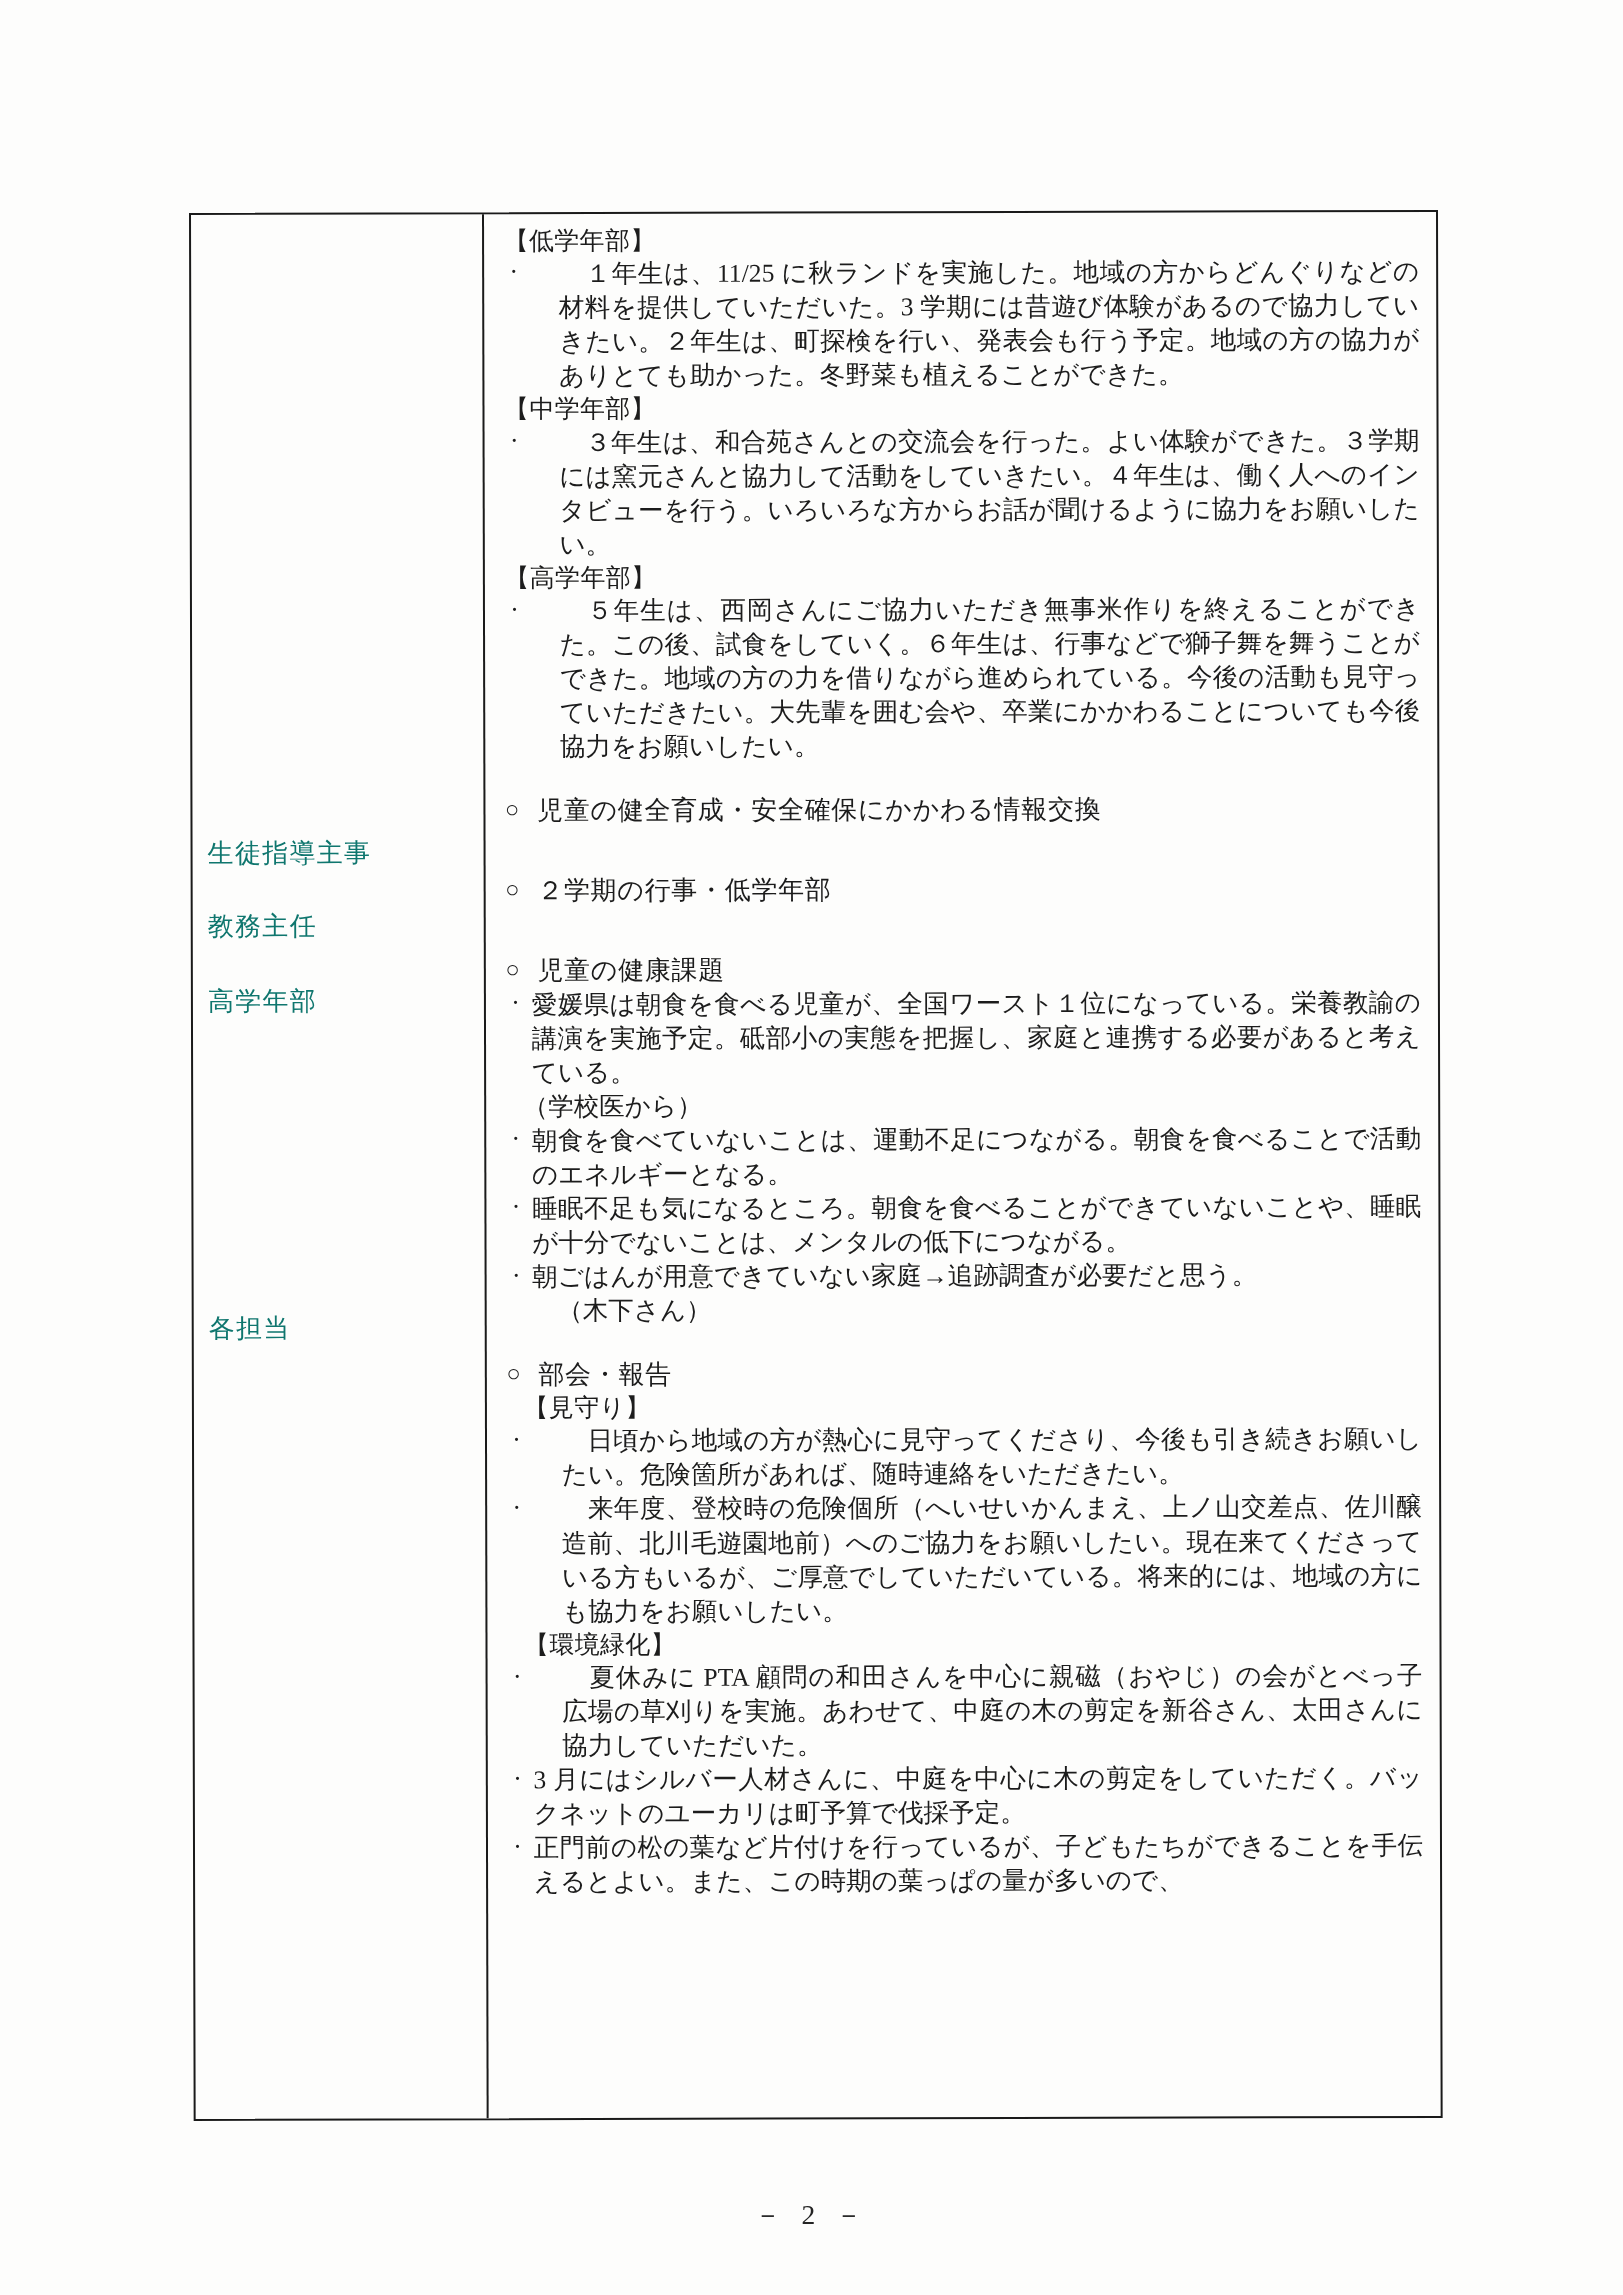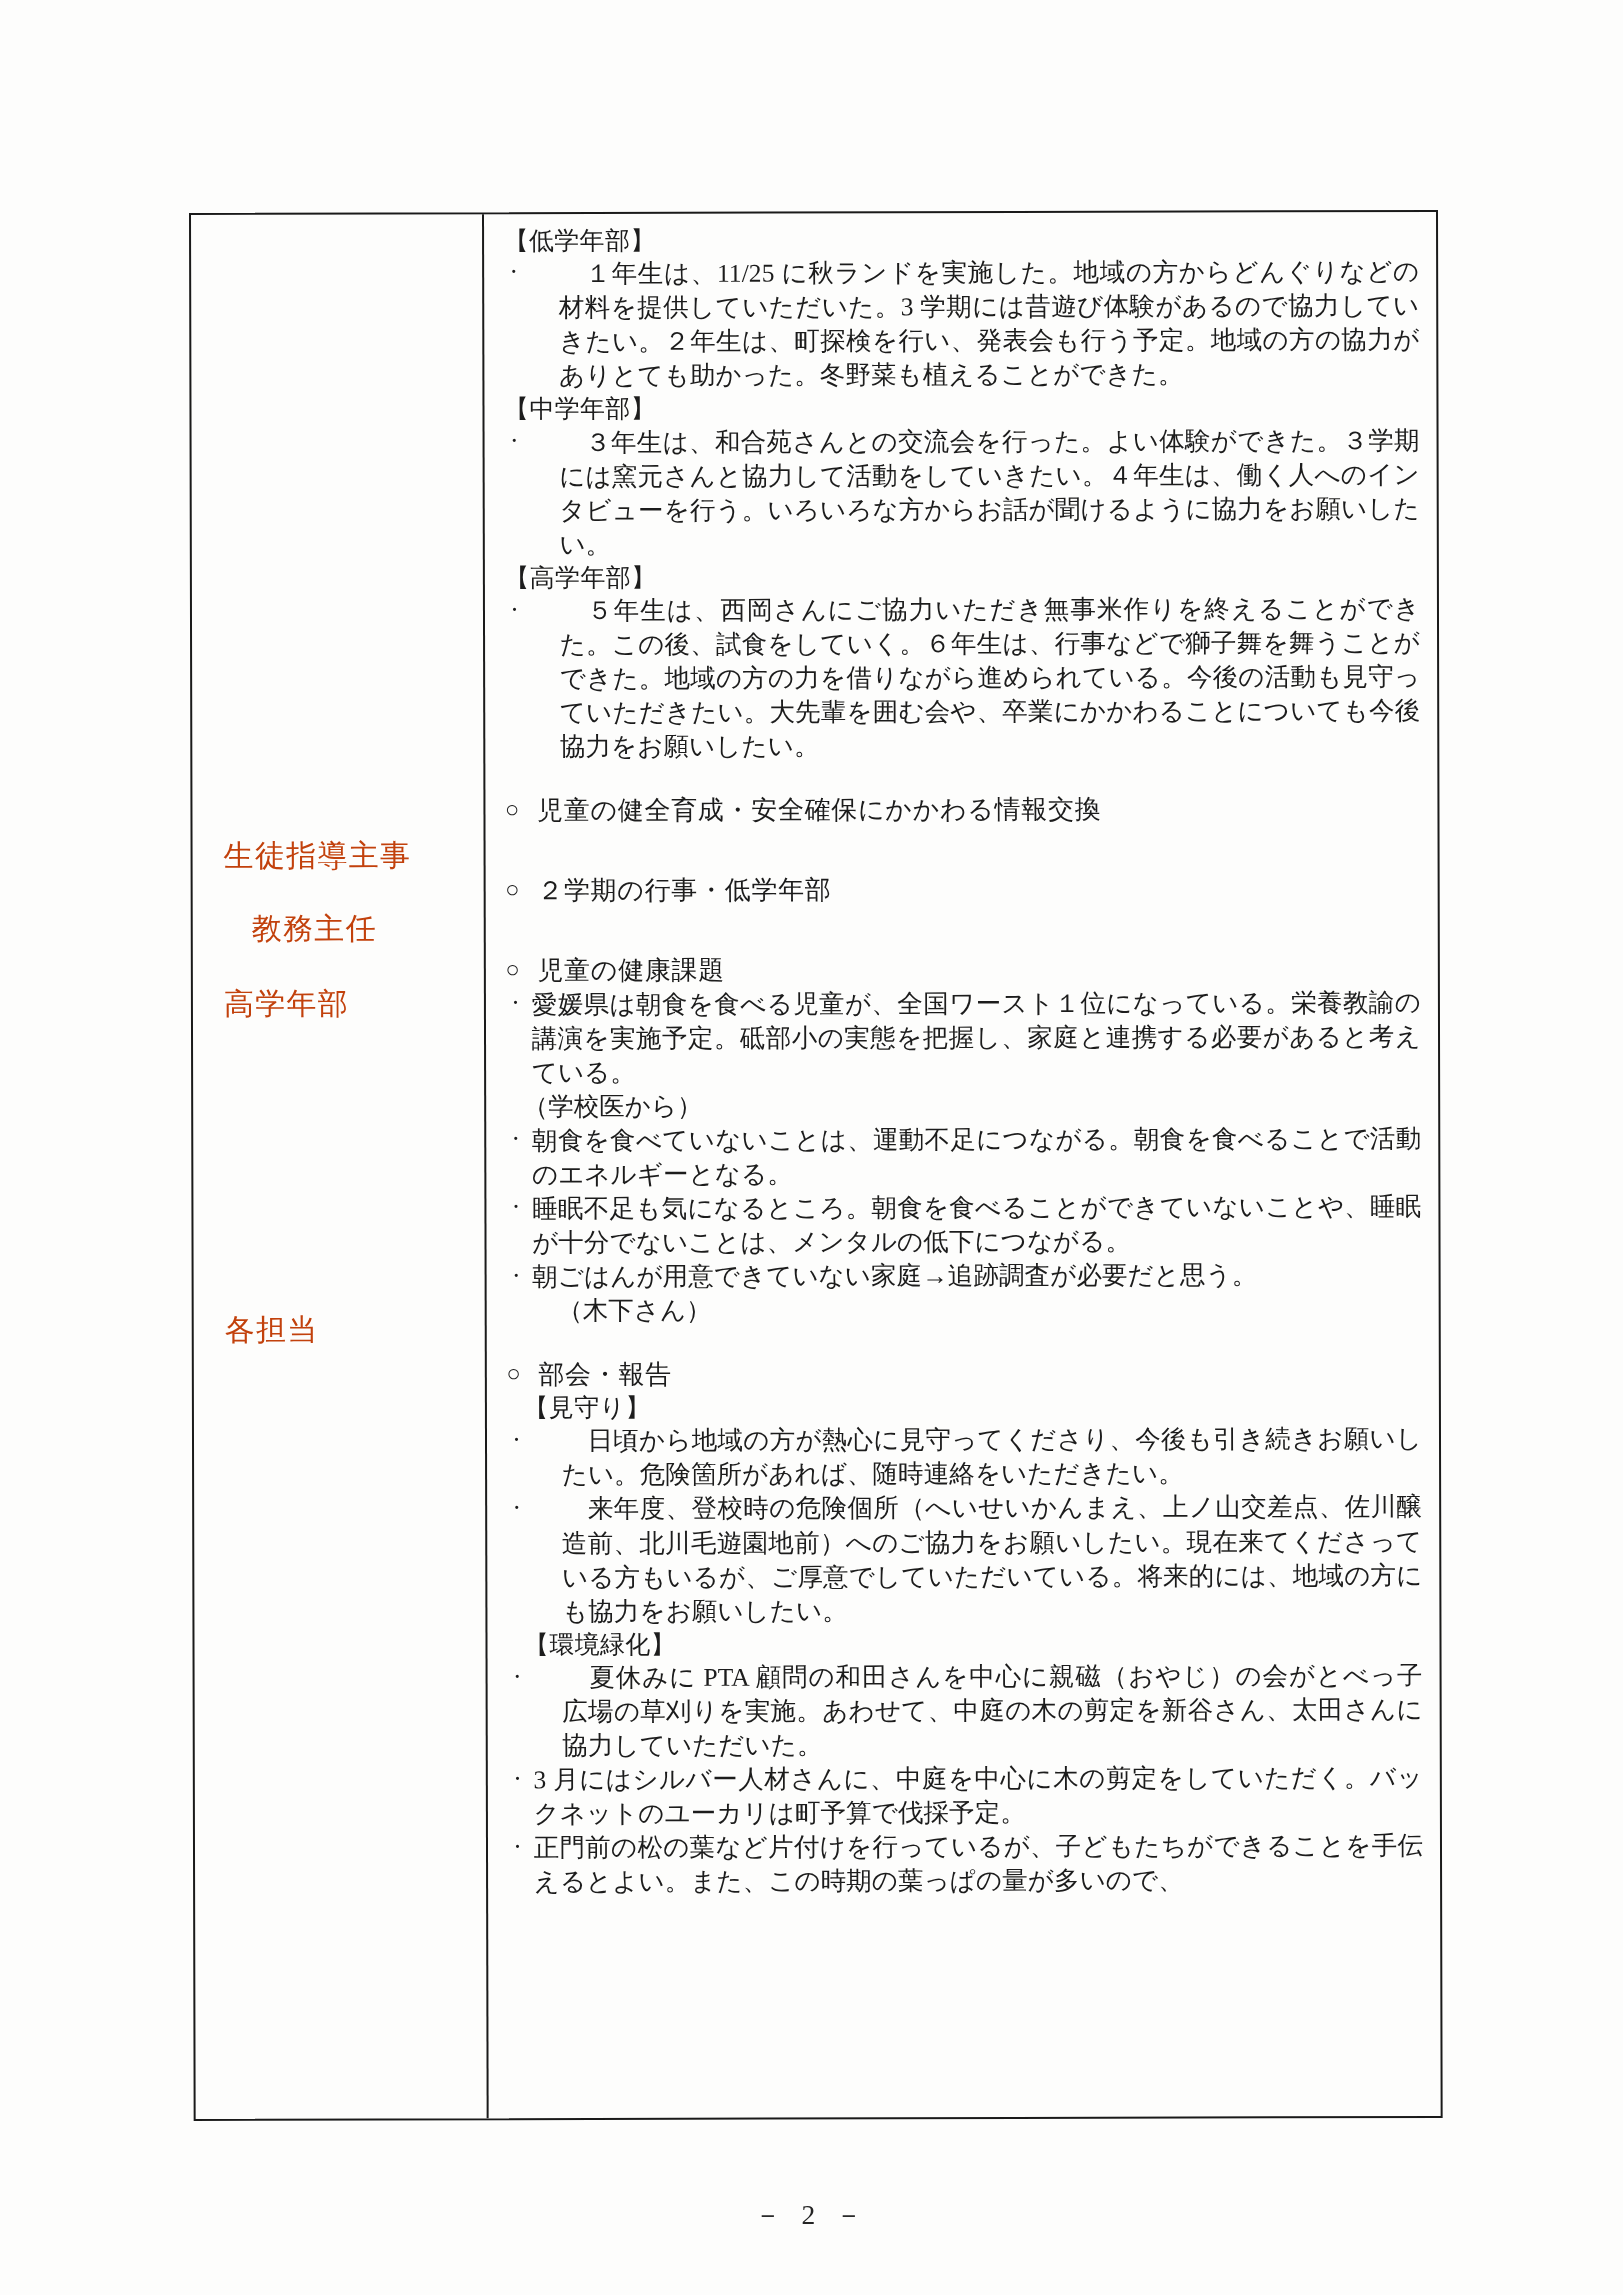--- a/index.html
+++ b/index.html
@@ -50,27 +50,27 @@
   .col-body {
     flex: 1 1 auto;
     box-sizing: border-box;
     position: relative;
     padding: 10.5px 17px 6.5px 19.6px;
   }
 
   
   .role-label {
     position: absolute;
-    left: 31px;
-    font-size: 30px;
+    left: 15px;
+    font-size: 26px;
     line-height: 1;
     letter-spacing: 1.3px;
     white-space: nowrap;
     font-family: "Liberation Serif", "DejaVu Serif", serif;
-    color: #c2410c;
+    color: #0f766e;
   }
 
   .heading-bracket {
     font-size: 25px;
     line-height: 1.30;
     letter-spacing: 0.3px;
     margin: 0;
     padding: 0;
     text-indent: 0;
   }
@@ -158,21 +158,21 @@
 </style>
 </head>
 <body>
 
 <div class="page">
 
   <div class="doc-table">
 
     <div class="col-roles">
       <div class="role-label" style="top:626px;">生徒指導主事</div>
-      <div class="role-label" style="top:699px;margin-left:28px;">教務主任</div>
+      <div class="role-label" style="top:699px;">教務主任</div>
       <div class="role-label" style="top:774px;">高学年部</div>
       <div class="role-label" style="top:1102px;font-family:Liberation Mono, monospace;">各担当</div>
     </div>
 
     <div class="col-body">
 
       <p class="heading-bracket">【低学年部】</p>
       <p class="bullet-wide"><span class="bm">・</span><span>　１年生は、11/25 に秋ランドを実施した。地域の方からどんぐりなどの材料を提供していただいた。3 学期には昔遊び体験があるので協力していきたい。２年生は、町探検を行い、発表会も行う予定。地域の方の協力がありとても助かった。冬野菜も植えることができた。</span></p>
 
       <p class="heading-bracket">【中学年部】</p>

